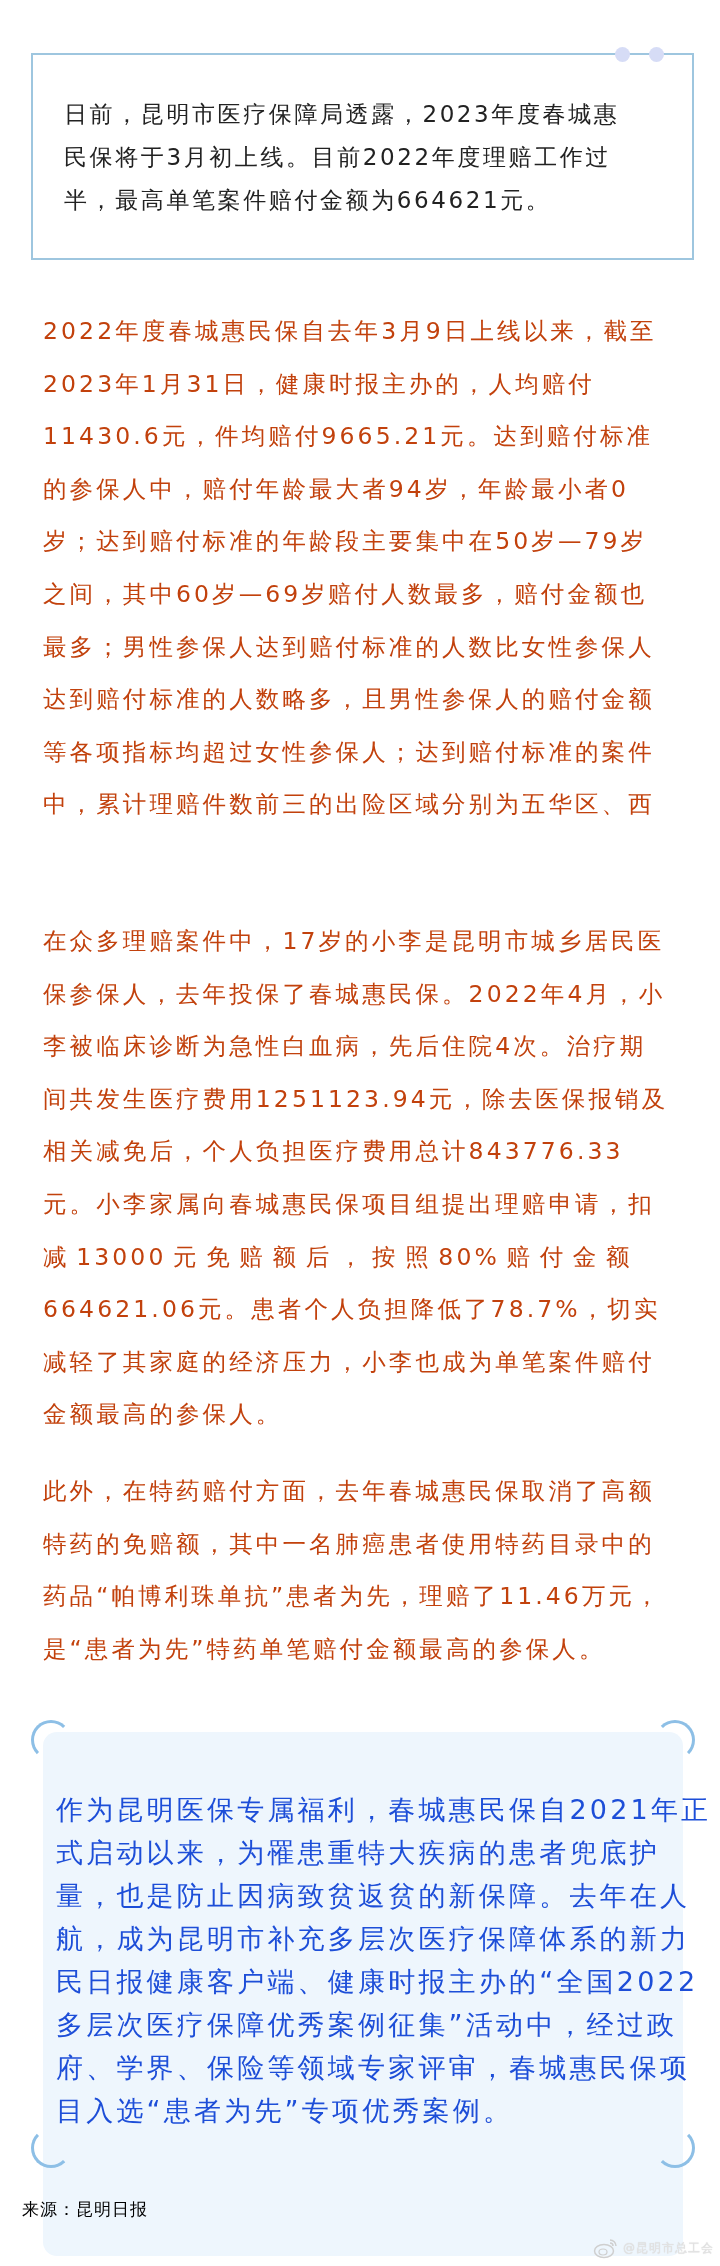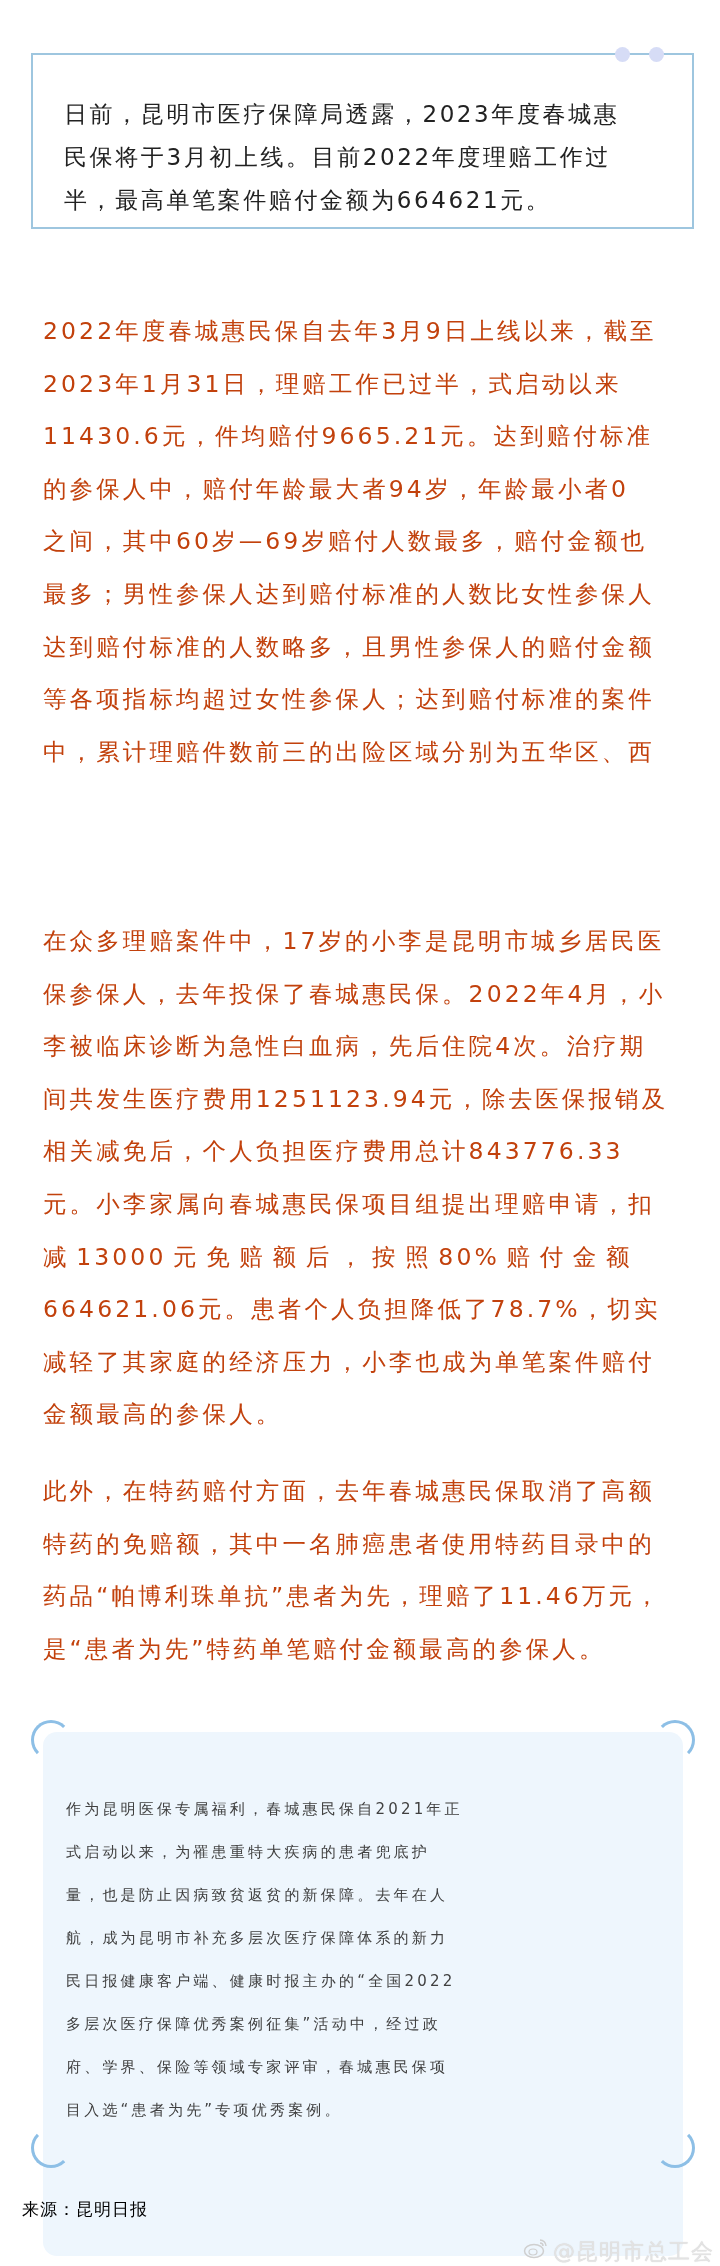--- a/index.html
+++ b/index.html
@@ -1,59 +1,60 @@
 <!DOCTYPE html>
 <html><head>
 <meta charset="utf-8">
 <style>
   html, body { margin:0; padding:0; background:#ffffff; }
   body { width:720px; height:2266px; position:relative; overflow:hidden;
          font-family:"DejaVu Sans","Liberation Sans",sans-serif; color:#1f1f1f; }
-  .topbox { position:absolute; left:31px; top:53px; width:663px; height:176px;
+  .topbox { position:absolute; left:31px; top:53px; width:663px; height:207px;
             border:2px solid #9ec6df; box-sizing:border-box; }
   .topbox .dot { position:absolute; top:-8px; width:15px; height:15px; border-radius:50%; background:#d6dcf6; }
   .topbox-text { position:absolute; left:33px; top:36px; width:600px; font-size:23px; line-height:43px;
                  letter-spacing:2.6px; color:#222; }
   .para { position:absolute; left:43px; width:640px; font-size:23.5px; line-height:52.6px;
           letter-spacing:3.1px; color:#c2410c; text-align:justify; }
   .p1 { top:305px; }
   .p2 { top:915px; }
   .p3 { top:1465px; }
   .botwrap { position:absolute; left:31px; top:1720px; width:664px; height:210px; }
   .botbox { position:absolute; left:12px; top:12px; width:640px; height:194px; background:#eef6fd;
             border-radius:14px; }
   .arc { position:absolute; width:40px; height:40px; border:3px solid #8dbfe6; box-sizing:border-box; border-radius:50%; }
   .arc.tl { left:0; top:0; border-right-color:transparent; border-bottom-color:transparent; transform:rotate(0deg); }
   .arc.tr { right:0; top:0; border-left-color:transparent; border-bottom-color:transparent; }
-  .bot-text { position:absolute; left:66px; top:1770px; width:594px; font-size:15px; line-height:43px;
-              letter-spacing:3.2px; color:#404040; }
+  .bot-text { position:absolute; left:56px; top:1770px; width:594px; font-size:27px; line-height:43px;
+              letter-spacing:3.2px; color:#1d4ed8; }
   .source { position:absolute; left:22px; top:2198px; font-size:17px; color:#000000; letter-spacing:1px; }
-  .watermark { position:absolute; right:6px; top:2237px; display:flex; align-items:flex-start; gap:4px;
-               font-size:22px; color:#e3e3e3; text-shadow:0 0 1px #cfcfcf; letter-spacing:1px; }
+  .watermark { position:absolute; right:6px; top:2237px; display:flex; align-items:center; gap:4px;
+               font-size:12px; color:#e3e3e3; text-shadow:0 0 1px #cfcfcf; letter-spacing:1px; }
   .weibo-icon { width:26px; height:22px; }
   .line { display:block; white-space:nowrap; }
 </style>
 </head>
 <body>
 
 <div class="topbox">
   <span class="dot" style="left:582px;"></span>
   <span class="dot" style="left:616px;"></span>
   <div class="topbox-text" style="left:31px;top:38px;">
     <span class="line">日前，昆明市医疗保障局透露，2023年度春城惠</span>
     <span class="line">民保将于3月初上线。目前2022年度理赔工作过</span>
     <span class="line">半，最高单笔案件赔付金额为664621元。</span>
   </div>
 </div>
 
 <div class="para p1">
   <span class="line">2022年度春城惠民保自去年3月9日上线以来，截至</span>
-  <span class="line">2023年1月31日，理赔工作已过半，式启动以来</span>
+  <span class="line">2023年1月31日，健康时报主办的，人均赔付</span>
   <span class="line">11430.6元，件均赔付9665.21元。达到赔付标准</span>
   <span class="line">的参保人中，赔付年龄最大者94岁，年龄最小者0</span>
+  <span class="line">岁；达到赔付标准的年龄段主要集中在50岁—79岁</span>
   <span class="line">之间，其中60岁—69岁赔付人数最多，赔付金额也</span>
   <span class="line">最多；男性参保人达到赔付标准的人数比女性参保人</span>
   <span class="line">达到赔付标准的人数略多，且男性参保人的赔付金额</span>
   <span class="line">等各项指标均超过女性参保人；达到赔付标准的案件</span>
   <span class="line">中，累计理赔件数前三的出险区域分别为五华区、西</span>
 </div>
 
 <div class="para p2">
   <span class="line">在众多理赔案件中，17岁的小李是昆明市城乡居民医</span>
   <span class="line">保参保人，去年投保了春城惠民保。2022年4月，小</span>

